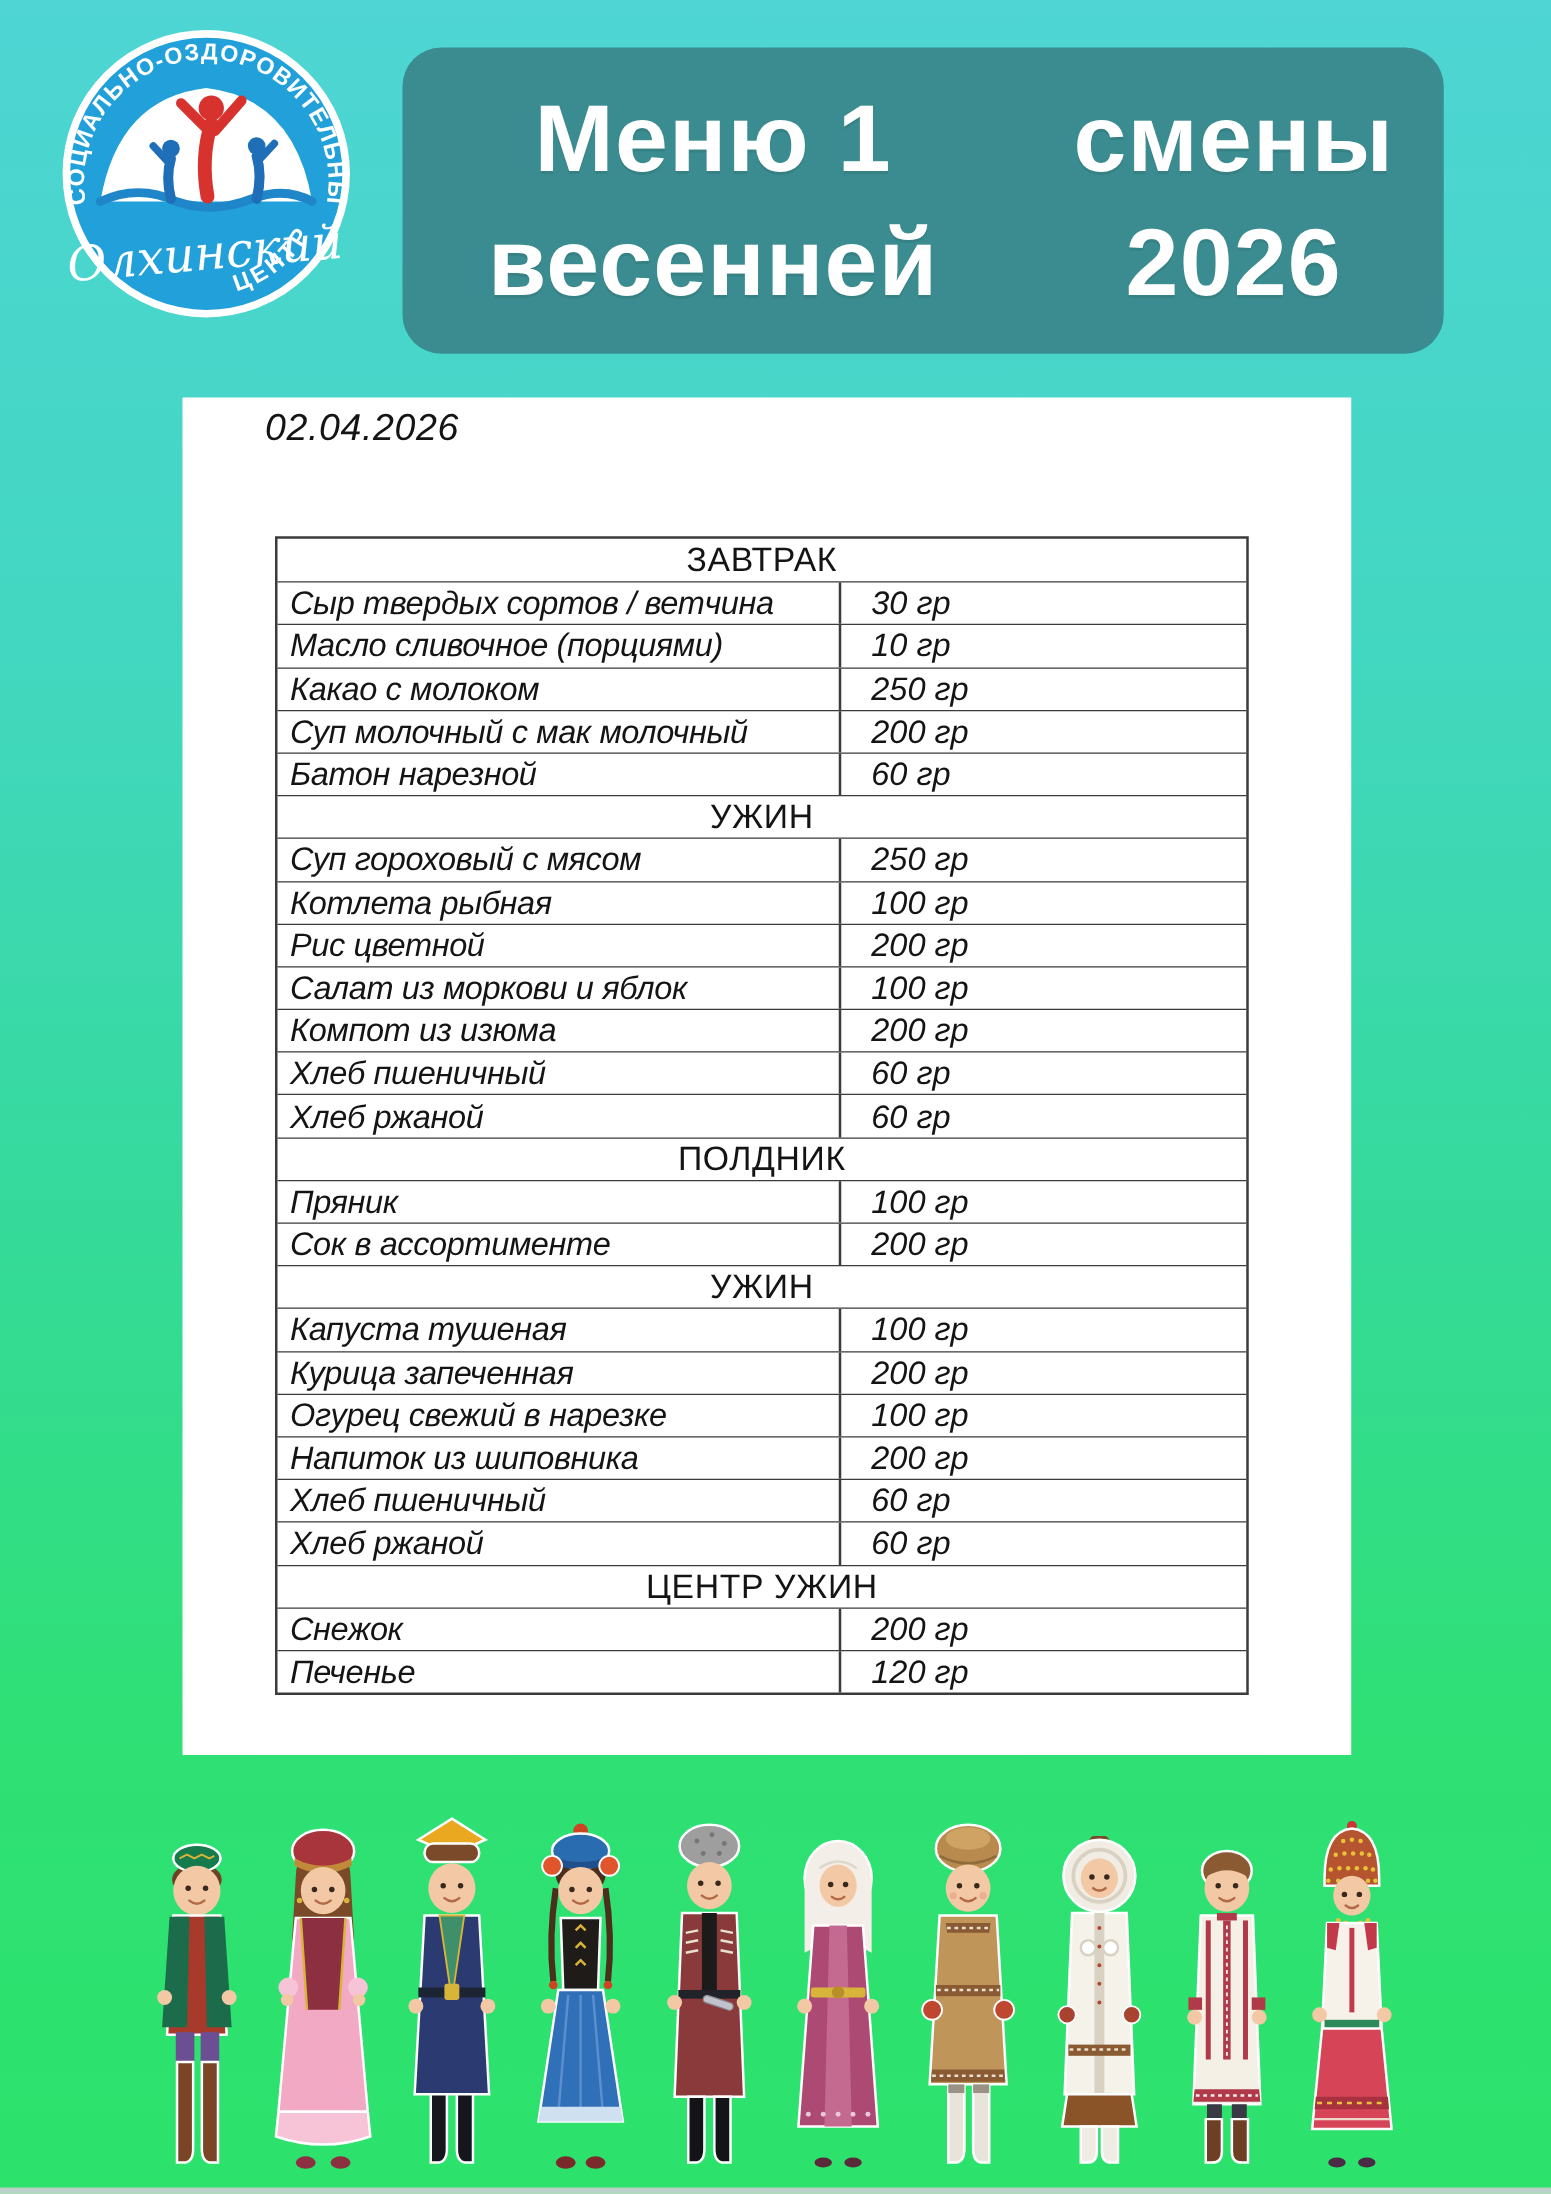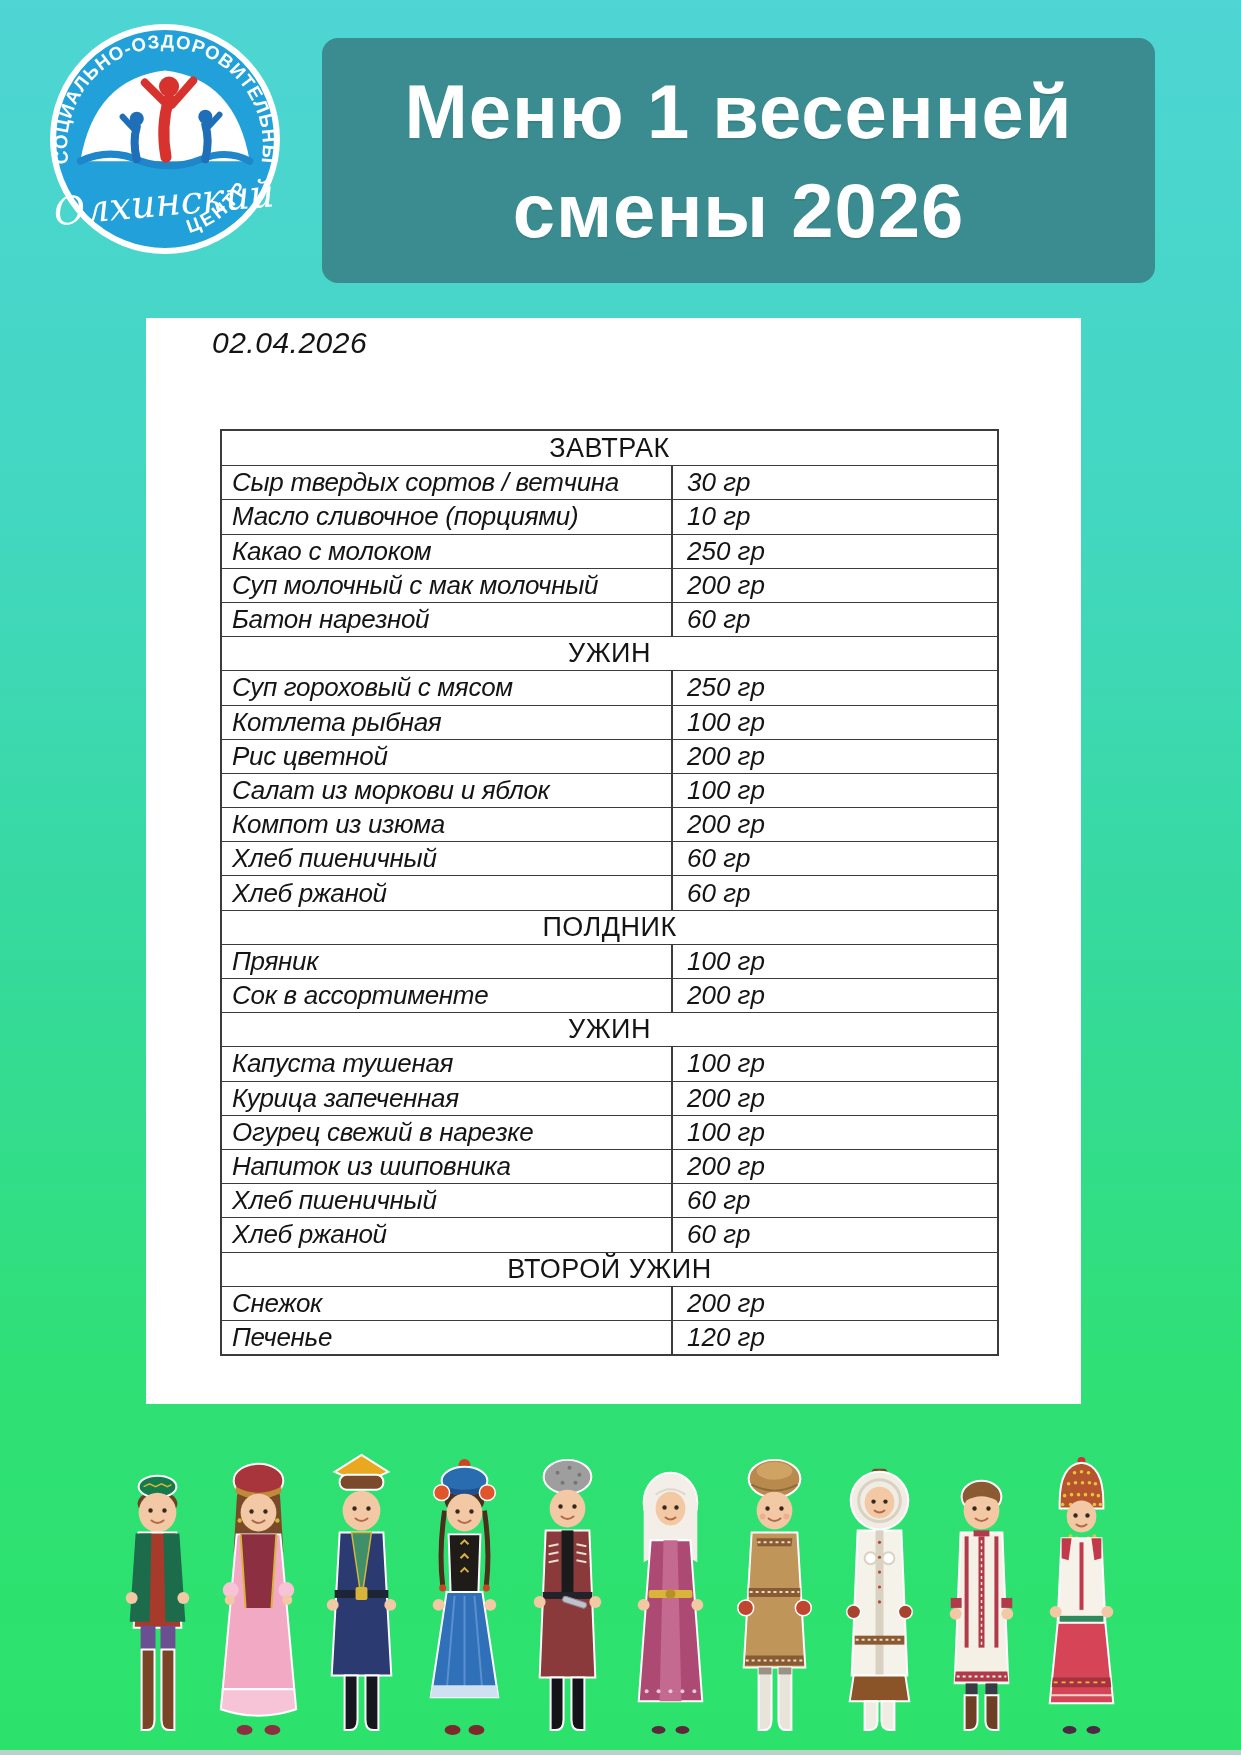--- a/index.html
+++ b/index.html
@@ -6,22 +6,22 @@
   .page{
     position:relative; width:1241px; height:1755px; overflow:hidden;
     background:linear-gradient(180deg, var(--bg-top,#4ed5d4) 0%, #42d7c0 30%, var(--bg-mid,#35da9b) 55%, #2fe076 78%, var(--bg-bottom,#2ce26b) 100%);
     font-family:"Liberation Sans","DejaVu Sans",sans-serif;
   }
   
   .logo{position:absolute; left:44px; top:18px; width:242px; height:242px;}
   
   .title-box{
     position:absolute; left:322px; top:38px; width:833px; height:245px;
-    background:var(--title-box,#3a8c90); border-radius:16px;
-    display:flex; flex-direction:column; justify-content:center; align-items:center;
+    background:var(--title-box,#3a8c90); border-radius:31px;
+    display:flex; justify-content:center; align-items:center;
     color:var(--title-text,#fff); text-align:center;
   }
   .title-line{font-size:76px; font-weight:bold; line-height:99px; letter-spacing:1px;
     text-shadow:0 2px 0 rgba(0,0,0,0.08);}
   
   .doc{position:absolute; left:146px; top:318px; width:935px; height:1086px; background:var(--doc-bg,#ffffff);}
   .doc-date{
     position:absolute; left:66px; top:8px; font-size:30px; font-style:italic;
     color:var(--text,#141414); letter-spacing:0.5px;
   }
@@ -33,21 +33,21 @@
   }
   .t-row{display:flex; height:34.2px; box-sizing:border-box; border-top:1.5px solid var(--table-border,#3b3b3b);}
   .t-row:first-child{border-top:none;}
   .t-sec{justify-content:center; align-items:center; font-size:27px; color:var(--text,#141414); letter-spacing:0.5px;}
   .t-item .cell-name{
     width:451px; box-sizing:border-box; border-right:2px solid var(--table-border,#3b3b3b);
     display:flex; align-items:center; padding-left:10px;
     font-size:26px; font-style:italic; color:var(--text,#141414); letter-spacing:-0.3px;
   }
   .t-item .cell-qty{
-    flex:1; display:flex; align-items:center; padding-left:14px;
+    flex:1; display:flex; align-items:center; padding-left:24px;
     font-size:26px; font-style:italic; color:var(--text,#141414);
   }
   
   .children{
     position:absolute; bottom:16px; left:50%; transform:translateX(-50%);
     display:flex; align-items:flex-end;
   }
   .child{margin:0 -4px; display:block;}
   .bottom-strip{position:absolute; left:0; bottom:0; width:100%; height:5px; background:#d5ccd6; opacity:.85;}
 </style>
@@ -171,21 +171,21 @@
           <div class="cell-qty">200 гр</div>
         </div>
         <div class="t-row t-item">
           <div class="cell-name">Хлеб пшеничный</div>
           <div class="cell-qty">60 гр</div>
         </div>
         <div class="t-row t-item">
           <div class="cell-name">Хлеб ржаной</div>
           <div class="cell-qty">60 гр</div>
         </div>
-        <div class="t-row t-sec">ВТОРОЙ УЖИН</div>
+        <div class="t-row t-sec">ЦЕНТР УЖИН</div>
         <div class="t-row t-item">
           <div class="cell-name">Снежок</div>
           <div class="cell-qty">200 гр</div>
         </div>
         <div class="t-row t-item">
           <div class="cell-name">Печенье</div>
           <div class="cell-qty">120 гр</div>
         </div>
       </div>
   </div>

